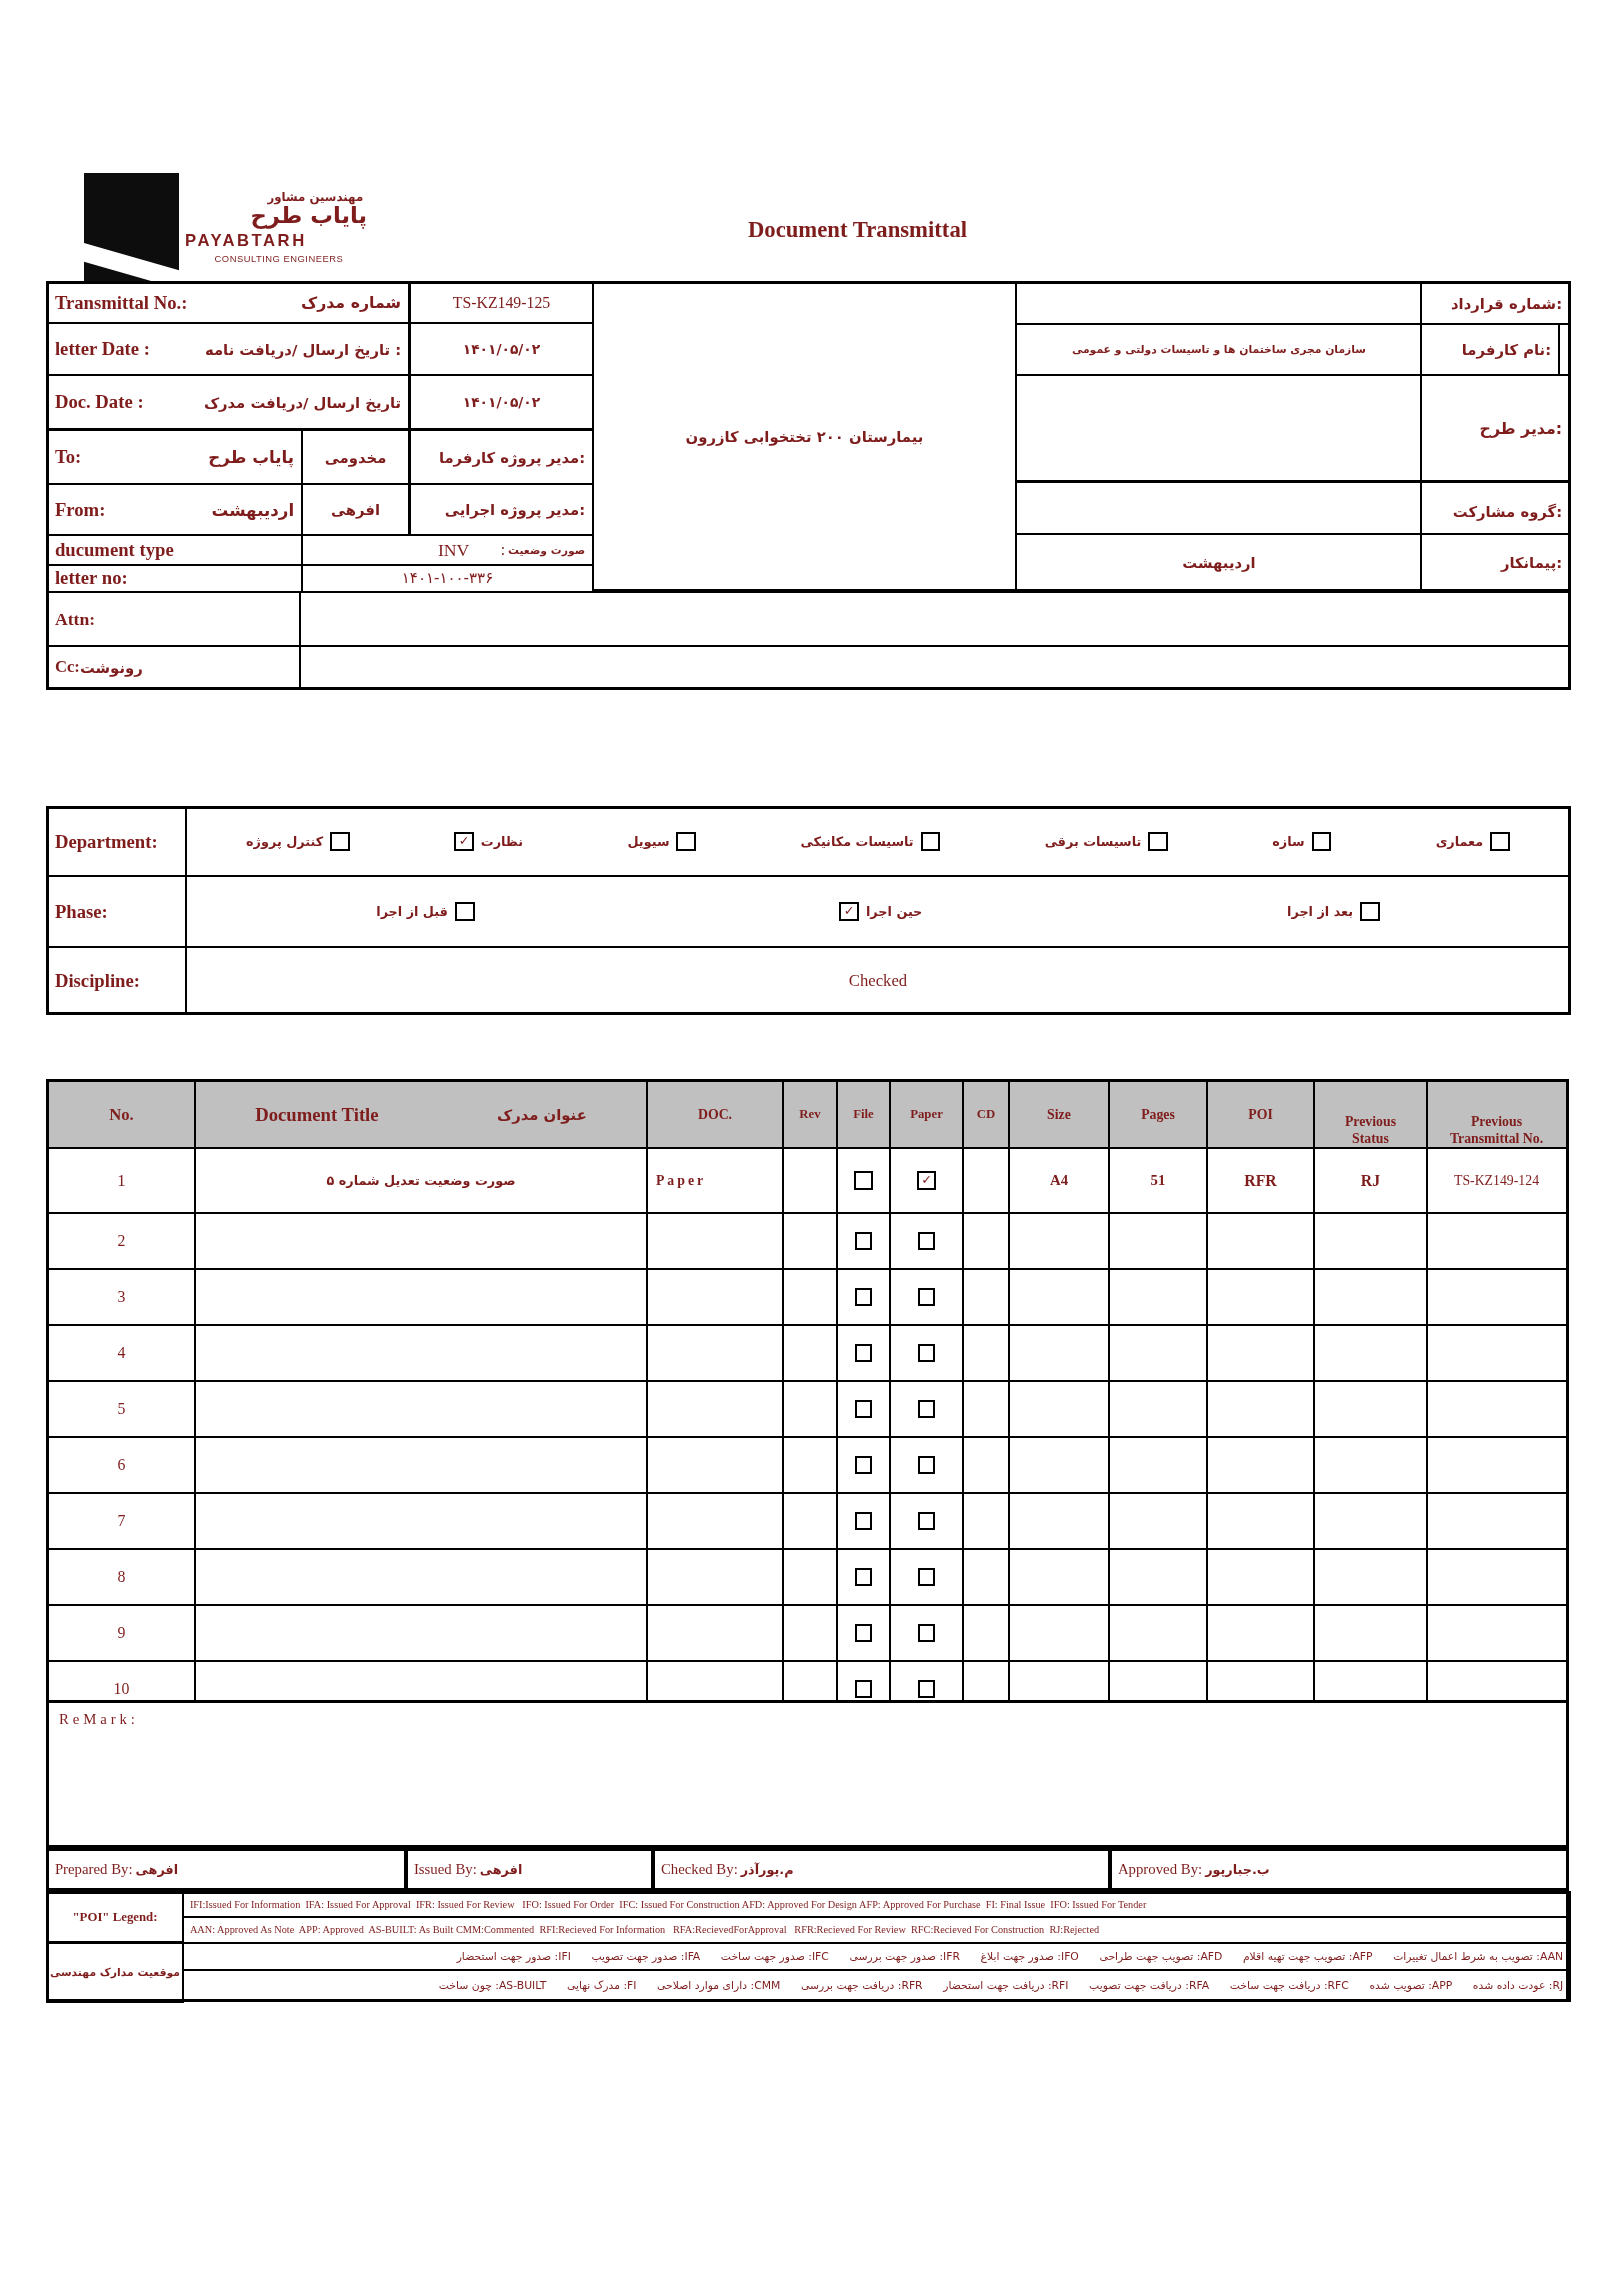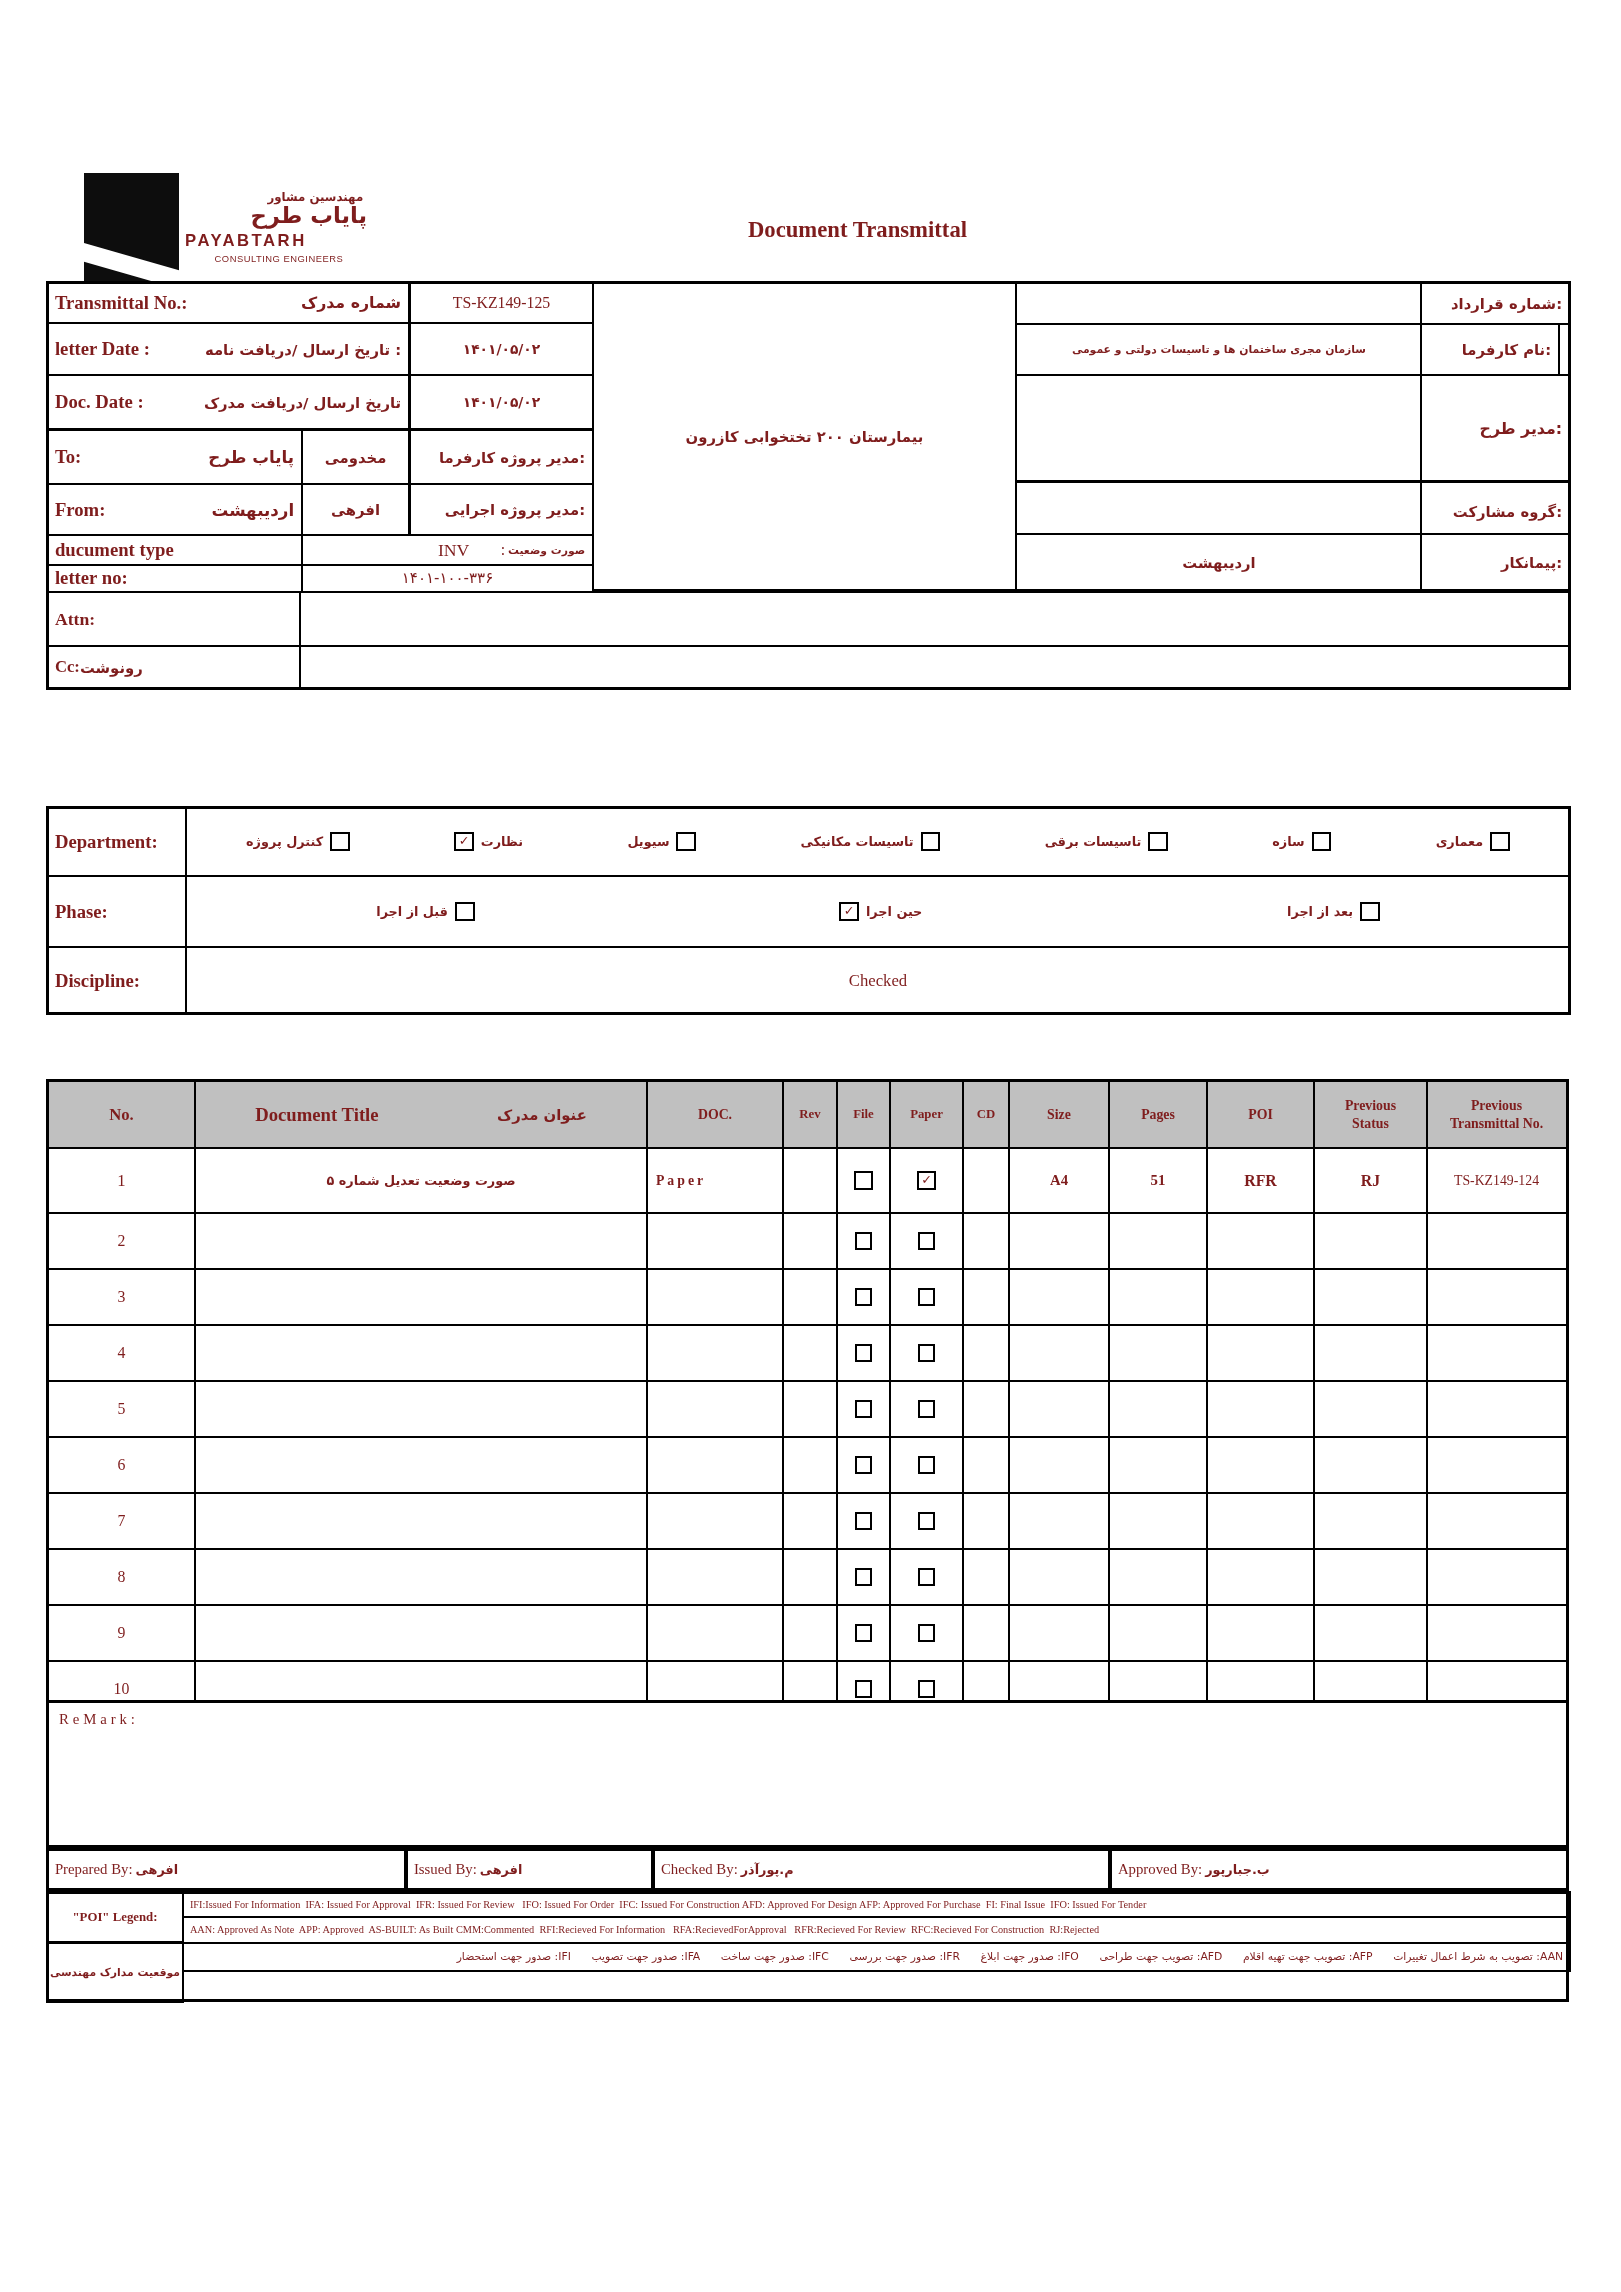--- a/index.html
+++ b/index.html
@@ -28,21 +28,21 @@
   .t3row:last-child{border-bottom:none;}
   .t3c{box-sizing:border-box;border-right:2px solid #000;display:flex;align-items:center;
        justify-content:center;overflow:hidden;text-align:center;}
   .t3c:last-child{border-right:none;}
   .t3head{background:#c0c0c0;height:65px;font-weight:bold;}
   .t3head .t3c{font-size:13.8px;}
   .r64{height:63px;} .r55{height:54px;}
   .w0{width:147px;} .w1{width:452px;} .w2{width:136px;} .w3{width:54px;} .w4{width:53px;}
   .w5{width:73px;} .w6{width:46px;} .w7{width:100px;} .w8{width:98px;} .w9{width:107px;}
   .w10{width:113px;} .w11{width:137px;}
-  .twoline{flex-direction:column;line-height:1.25;font-size:12.8px;justify-content:center;}
+  .twoline{flex-direction:column;line-height:1.25;font-size:12.8px;justify-content:flex-end;}
   .legend-line{font-size:10.3px;white-space:pre;align-items:center;padding:0 5.9px;}
   .legend-fa{font-size:10.8px;direction:rtl;white-space:pre;}
   .ltr{direction:ltr;unicode-bidi:embed;}
   
   #logo-box{position:absolute;left:84px;top:173px;width:95px;height:140px;background:#0d0d0d;overflow:hidden;}
   #logo-swoosh{position:absolute;left:-17.7px;top:85px;width:138px;height:17.7px;background:#fff;
                transform:rotate(16deg);border-radius:9.9px;}
   #logo-tail{position:absolute;left:63px;top:293px;width:61px;height:10.8px;background:#0d0d0d;
              transform:rotate(22deg);border-radius:0 0 9.9px 9.9px;}
   #brand{position:absolute;left:185px;top:190px;width:192px;}
@@ -492,17 +492,18 @@
   <div class="cell center" style="left:46px;top:1891px;width:138px;height:52px;">
     <span style="font-size:12.8px;font-weight:bold;white-space:nowrap;">"POI" Legend:</span>
   </div>
   <div class="cell legend-line" style="left:182px;top:1891px;width:1389px;height:26.6px;">IFI:Issued For Information  IFA: Issued For Approval  IFR: Issued For Review   IFO: Issued For Order  IFC: Issued For Construction AFD: Approved For Design AFP: Approved For Purchase  FI: Final Issue  IFO: Issued For Tender</div>
   <div class="cell legend-line" style="left:182px;top:1916px;width:1389px;height:27.6px;">AAN: Approved As Note  APP: Approved  AS-BUILT: As Built CMM:Commented  RFI:Recieved For Information   RFA:RecievedForApproval   RFR:Recieved For Review  RFC:Recieved For Construction  RJ:Rejected</div>
 
   <div class="cell center" style="left:46px;top:1942px;width:138px;height:61px;">
     <span class="fa" style="font-size:10.8px;font-weight:bold;white-space:nowrap;">موقعیت مدارک مهندسی</span>
   </div>
   <div class="cell legend-line legend-fa fa" style="left:182px;top:1942px;width:1389px;height:29.6px;">AAN: تصویب به شرط اعمال تغییرات      AFP: تصویب جهت تهیه اقلام      AFD: تصویب جهت طراحی      IFO: صدور جهت ابلاغ      IFR: صدور جهت بررسی      IFC: صدور جهت ساخت      IFA: صدور جهت تصویب      IFI: صدور جهت استحضار</div>
+  <div class="cell legend-line legend-fa fa" style="left:182px;top:1969px;width:1389px;height:33px;">RJ: عودت داده شده      APP: تصویب شده      RFC: دریافت جهت ساخت      RFA: دریافت جهت تصویب      RFI: دریافت جهت استحضار      RFR: دریافت جهت بررسی      CMM: دارای موارد اصلاحی      FI: مدرک نهایی      AS-BUILT: چون ساخت</div>
 
   <div class="frame" style="left:46px;top:1891px;width:1523px;height:111px;"></div>
 
 </div>
 
 
 </body></html>

